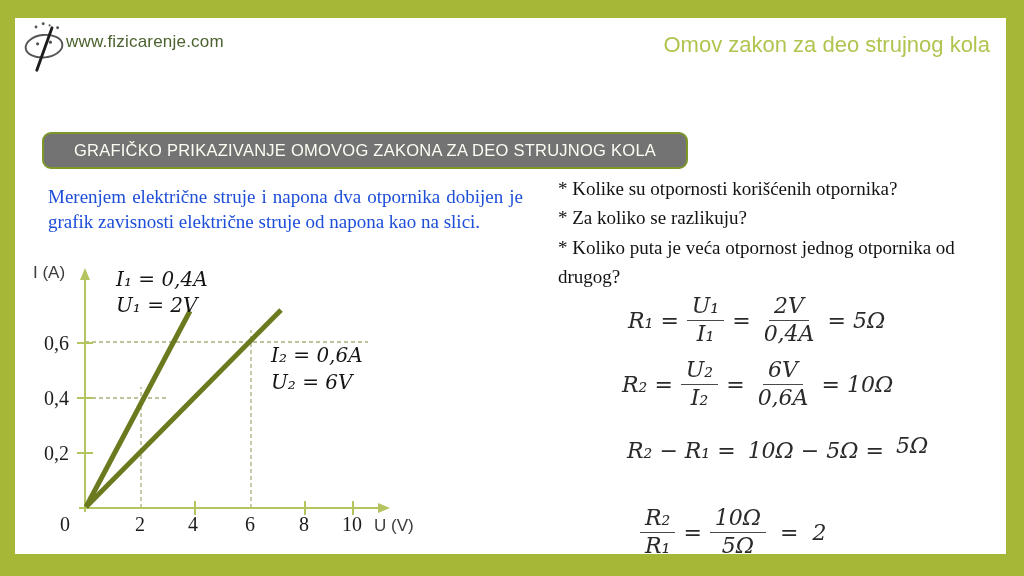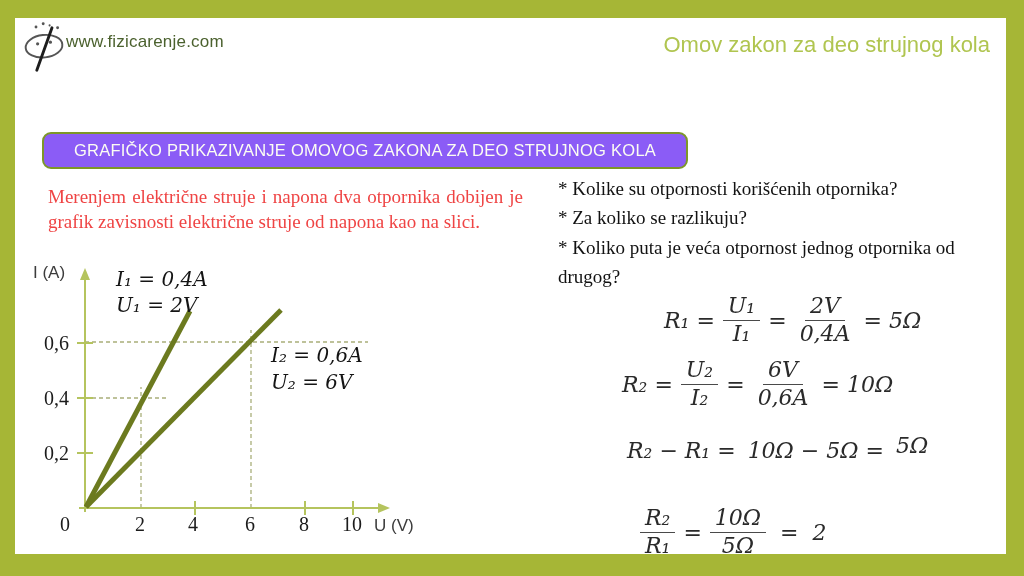--- a/index.html
+++ b/index.html
@@ -10,27 +10,27 @@
   .strip-bottom{left:0;top:554px;width:1024px;height:22px;}
   .strip-left{left:0;top:0;width:15px;height:576px;}
   .strip-right{left:1006px;top:0;width:18px;height:576px;}
 
   .logo{position:absolute;left:20px;top:20px;width:48px;height:54px;}
   .site-label{position:absolute;left:66px;top:32px;font-size:17px;font-weight:normal;
               color:#4b612e;letter-spacing:0.2px;}
   .header-title{position:absolute;right:34px;top:32px;font-size:22px;color:#b0c550;}
 
   .banner{position:absolute;left:42px;top:132px;width:646px;height:37px;
-          background:#8b5cf6;border:2px solid #7d9728;border-radius:9px;
+          background:#737373;border:2px solid #7d9728;border-radius:9px;
           box-sizing:border-box;display:flex;align-items:center;justify-content:center;
           color:#fcfdf3;font-size:16.5px;letter-spacing:0.25px;}
 
   .intro{position:absolute;left:48px;top:184px;width:475px;
          font-family:"Liberation Serif",serif;font-size:19px;line-height:1.34;
-         color:#ef4444;text-align:justify;}
+         color:#1d4ed8;text-align:justify;}
 
   .questions{position:absolute;left:558px;top:174px;width:452px;
              font-family:"Liberation Serif",serif;font-size:19px;line-height:1.55;
              color:#121212;}
 
   .graph-svg{position:absolute;left:20px;top:258px;width:420px;height:292px;}
   .g-serif{font-family:"Liberation Serif",serif;font-size:20px;fill:#1c1c1c;}
   .g-math{font-family:"DejaVu Serif",serif;font-style:italic;font-size:20px;fill:#141414;}
   .g-sans{font-family:"Liberation Sans",sans-serif;fill:#3c3c3c;font-size:17px;}
 
@@ -112,21 +112,21 @@
     <text class="g-serif" x="342" y="531">10</text>
     <text class="g-serif" x="44" y="460">0,2</text>
     <text class="g-serif" x="44" y="405">0,4</text>
     <text class="g-serif" x="44" y="350">0,6</text>
     <text class="g-math" x="116" y="286">I₁ = 0,4A</text>
     <text class="g-math" x="116" y="312">U₁ = 2V</text>
     <text class="g-math" x="271" y="362">I₂ = 0,6A</text>
     <text class="g-math" x="271" y="389">U₂ = 6V</text>
   </svg>
 
-  <div class="formula" style="left:664px;top:294px;">
+  <div class="formula" style="left:628px;top:294px;">
     <span>R₁ =</span>
     <span class="frac">
       <span class="num">U₁</span>
       <span class="den">I₁</span>
     </span>
     <span>=</span>
     <span class="frac">
       <span class="num">2V</span>
       <span class="den">0,4A</span>
     </span>

